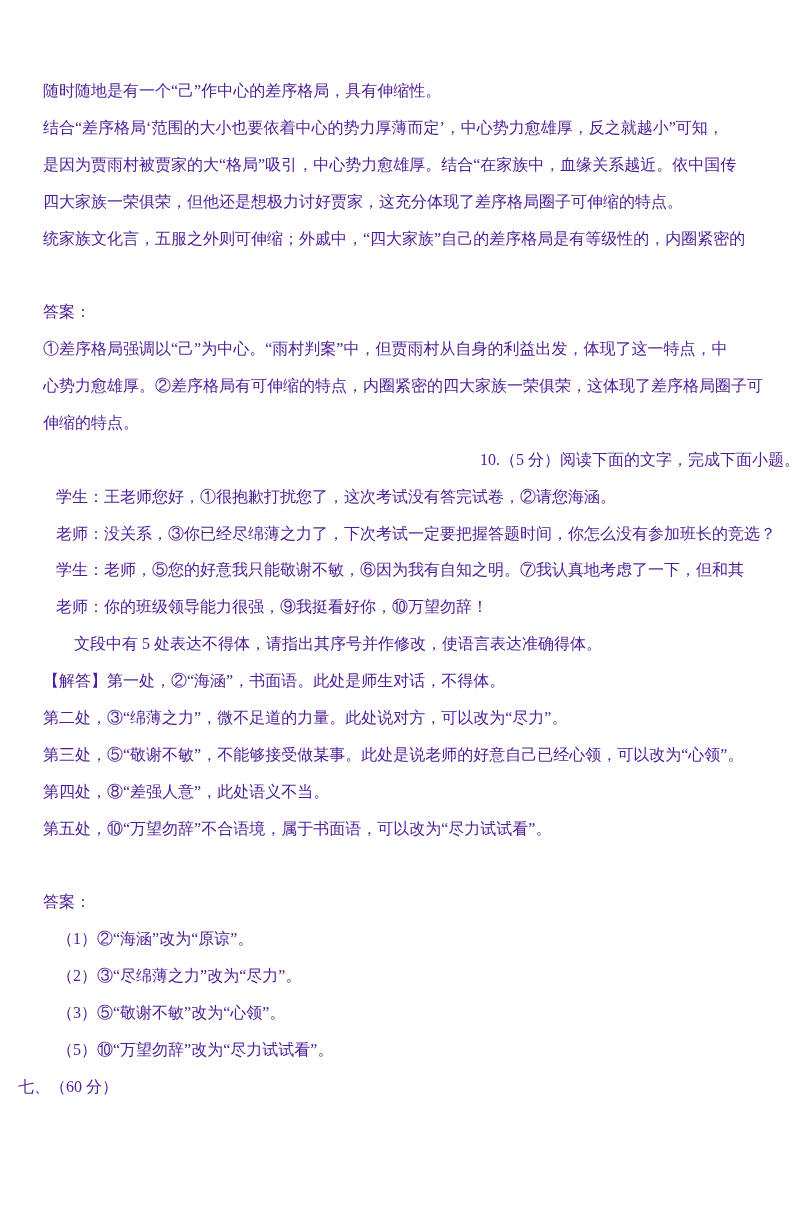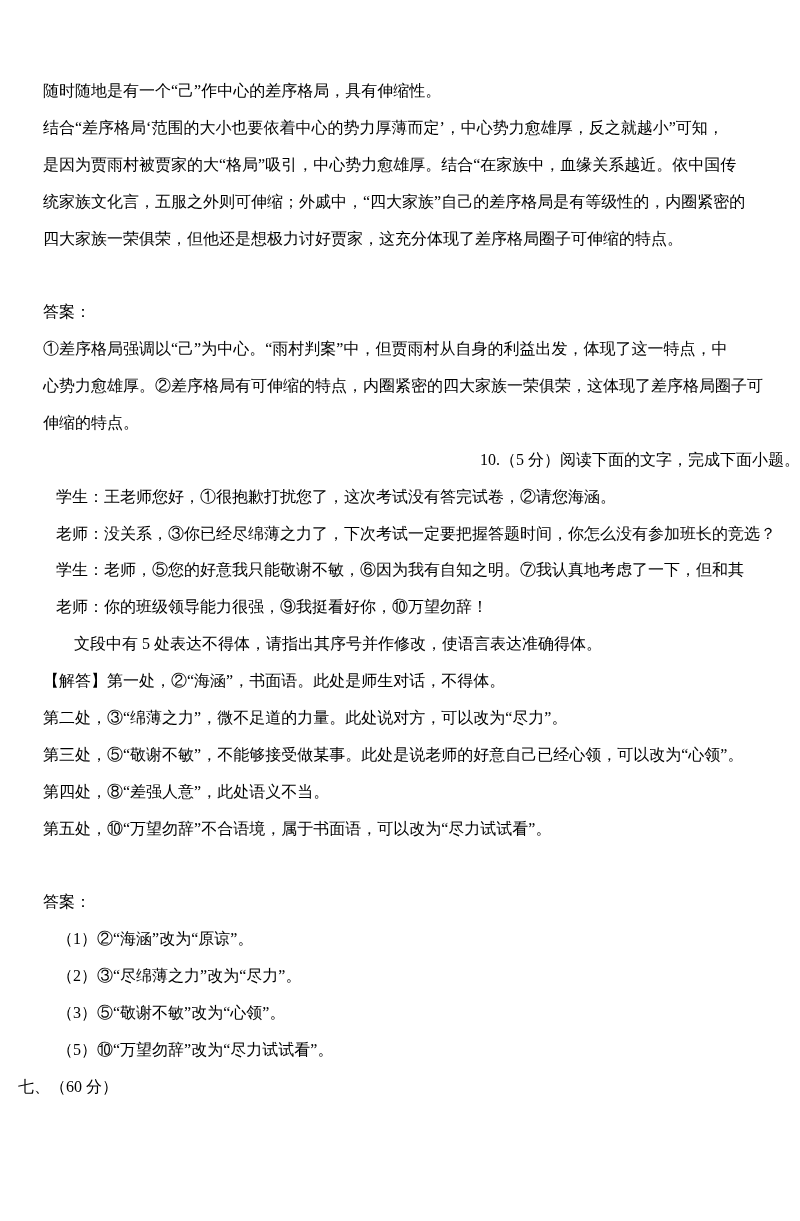--- a/index.html
+++ b/index.html
@@ -7,21 +7,21 @@
     padding: 0;
     background: #ffffff;
   }
   .page {
     position: relative;
     width: 800px;
     height: 1221px;
     background: #ffffff;
     overflow: hidden;
     font-family: "Liberation Serif", "DejaVu Serif", serif;
-    color: #000000;
+    color: #4c1d95;
   }
   .doc {
     position: absolute;
     top: 73px;
     left: 0;
     width: 800px;
   }
   .ln {
     font-size: 16px;
     line-height: 36.88px;
@@ -38,22 +38,22 @@
   .blank { }
 </style>
 </head>
 <body>
 
 <div class="page">
   <div class="doc">
     <div class="ln ind-body">随时随地是有一个“己”作中心的差序格局，具有伸缩性。</div>
     <div class="ln ind-body">结合“差序格局‘范围的大小也要依着中心的势力厚薄而定’，中心势力愈雄厚，反之就越小”可知，</div>
     <div class="ln ind-body">是因为贾雨村被贾家的大“格局”吸引，中心势力愈雄厚。结合“在家族中，血缘关系越近。依中国传</div>
+    <div class="ln ind-body">四大家族一荣俱荣，但他还是想极力讨好贾家，这充分体现了差序格局圈子可伸缩的特点。</div>
     <div class="ln ind-body">统家族文化言，五服之外则可伸缩；外戚中，“四大家族”自己的差序格局是有等级性的，内圈紧密的</div>
-    <div class="ln ind-body">四大家族一荣俱荣，但他还是想极力讨好贾家，这充分体现了差序格局圈子可伸缩的特点。</div>
     <div class="ln blank"></div>
     <div class="ln ind-body">答案：</div>
     <div class="ln ind-body">①差序格局强调以“己”为中心。“雨村判案”中，但贾雨村从自身的利益出发，体现了这一特点，中</div>
     <div class="ln ind-body">心势力愈雄厚。②差序格局有可伸缩的特点，内圈紧密的四大家族一荣俱荣，这体现了差序格局圈子可</div>
     <div class="ln ind-body">伸缩的特点。</div>
     <div class="ln ind-qnum">10.（5 分）阅读下面的文字，完成下面小题。</div>
     <div class="ln ind-dialog">学生：王老师您好，①很抱歉打扰您了，这次考试没有答完试卷，②请您海涵。</div>
     <div class="ln ind-dialog">老师：没关系，③你已经尽绵薄之力了，下次考试一定要把握答题时间，你怎么没有参加班长的竞选？</div>
     <div class="ln ind-dialog">学生：老师，⑤您的好意我只能敬谢不敏，⑥因为我有自知之明。⑦我认真地考虑了一下，但和其</div>
     <div class="ln ind-dialog">老师：你的班级领导能力很强，⑨我挺看好你，⑩万望勿辞！</div>

